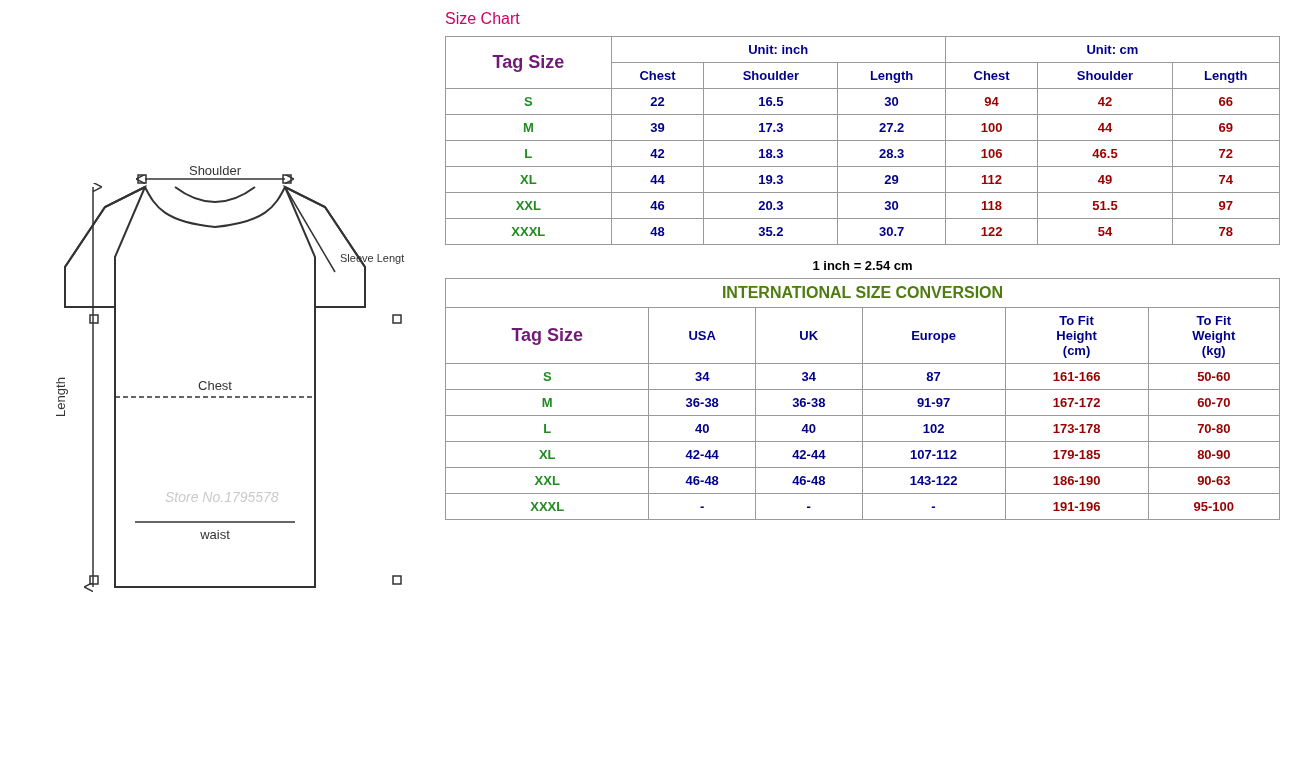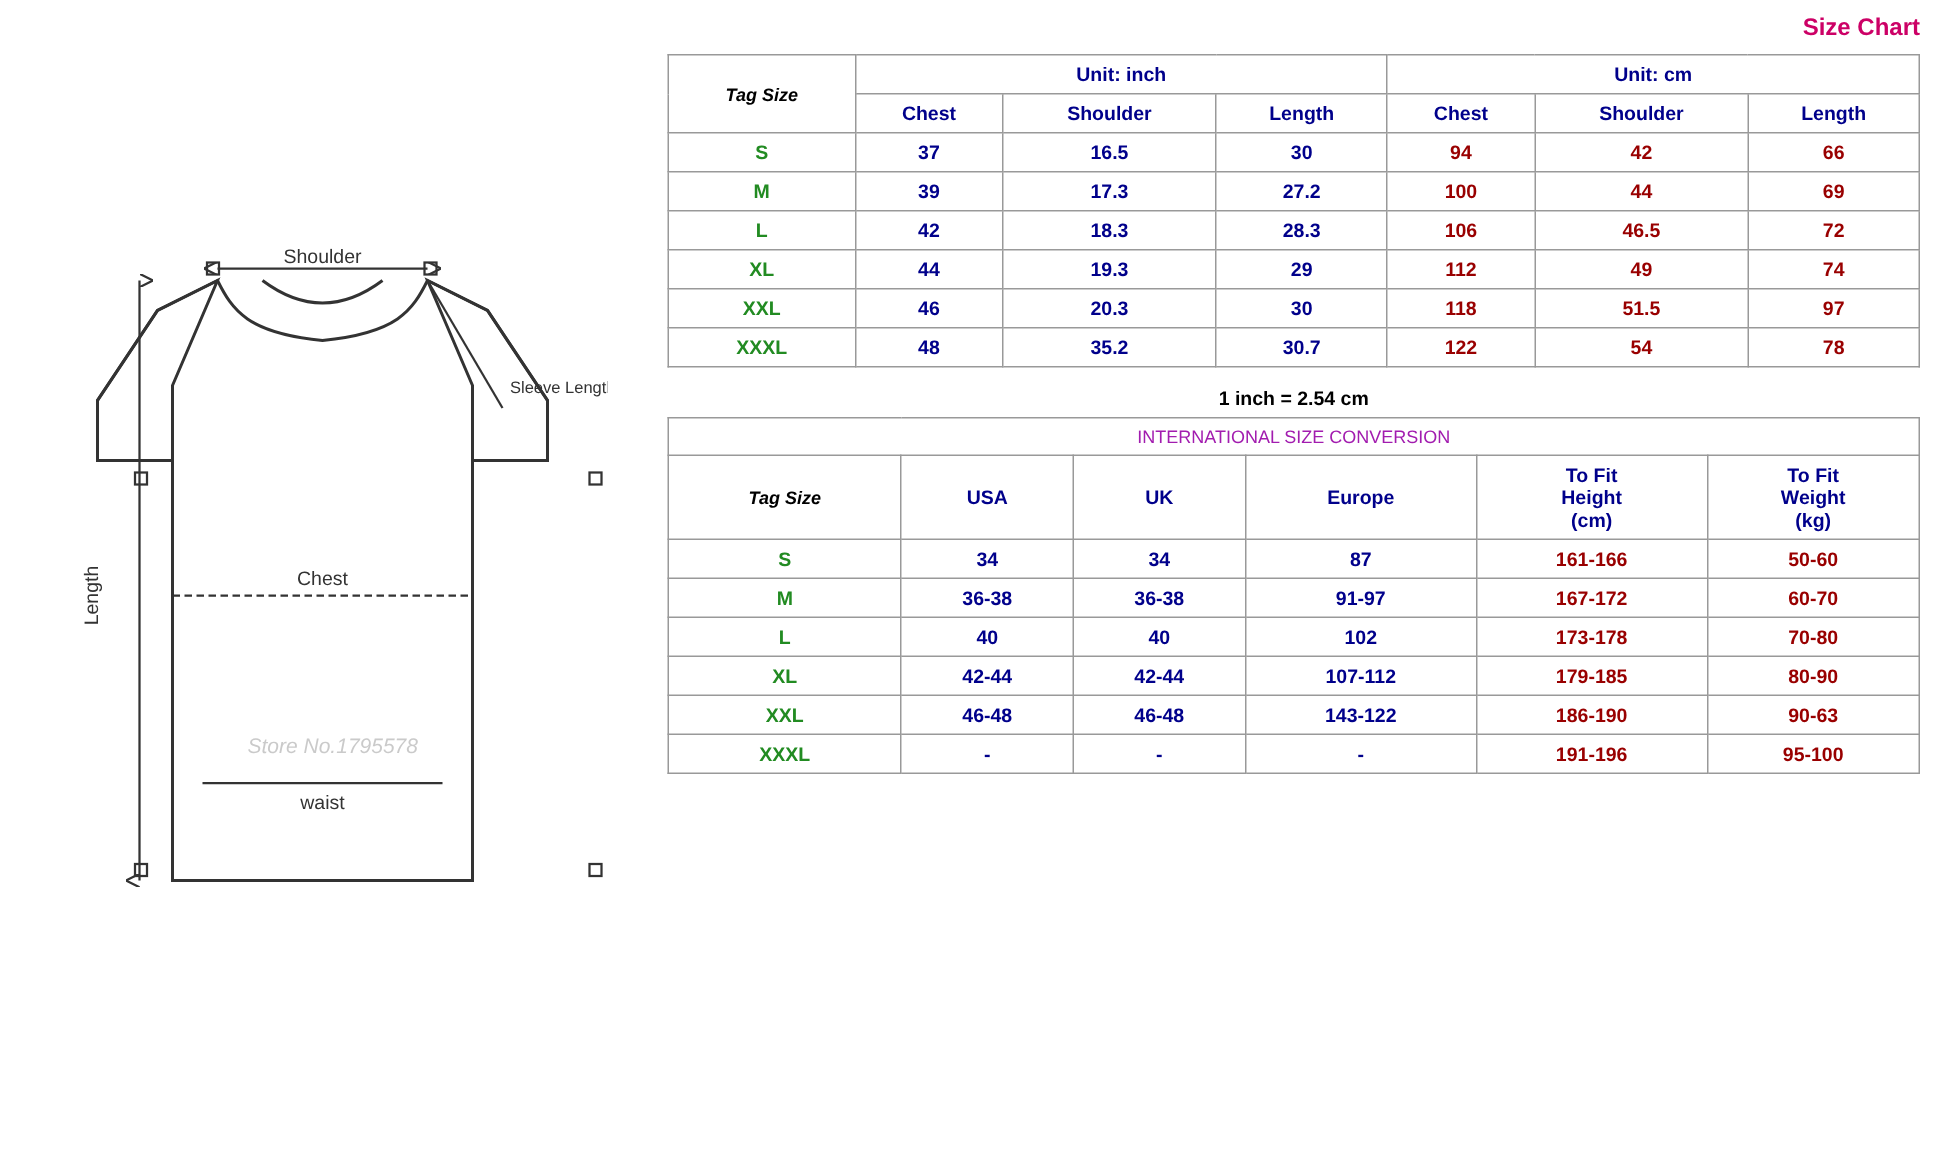--- a/index.html
+++ b/index.html
@@ -22,24 +22,24 @@
       padding: 20px;
       position: relative;
     }
 
     .right-panel {
       flex: 1;
       padding: 10px 15px;
     }
 
     .section-title {
-      text-align: right;
+      text-align: left;
       color: #cc0066;
       font-size: 16px;
-      font-weight: bold;
+      font-weight: normal;
       margin-bottom: 8px;
     }
 
     .size-table {
       width: 100%;
       border-collapse: collapse;
       border: 1px solid #999;
       margin-bottom: 8px;
     }
 
@@ -50,24 +50,23 @@
     }
 
     .unit-header {
       background: #fff;
       color: #00008b;
       font-weight: bold;
       font-size: 13px;
     }
 
     .tag-size-header {
-      color: #000000;
-      font-weight: bold;
-      font-size: 12px;
-      font-style: italic;
+      color: #701a75;
+      font-weight: bold;
+      font-size: 18px;
     }
 
     .col-header {
       color: #00008b;
       font-weight: bold;
       font-size: 13px;
     }
 
     .tag-size-cell {
       color: #228b22;
@@ -79,23 +78,23 @@
       font-weight: bold;
     }
 
     .cm-data {
       color: #990000;
       font-weight: bold;
     }
 
     .conversion-title {
       text-align: center;
-      color: #a21caf;
-      font-size: 12px;
-      font-weight: normal;
+      color: #4d7c0f;
+      font-size: 16px;
+      font-weight: bold;
       padding: 8px 0;
     }
 
     .conv-col-header {
       color: #00008b;
       font-weight: bold;
     }
 
     .conv-inch-data {
       color: #00008b;
@@ -192,21 +191,21 @@
         <th class="col-header">Shoulder</th>
         <th class="col-header">Length</th>
         <th class="col-header">Chest</th>
         <th class="col-header">Shoulder</th>
         <th class="col-header">Length</th>
       </tr>
     </thead>
     <tbody id="size-tbody">
     <tr>
     <td class="tag-size-cell">S</td>
-    <td class="inch-data">37</td>
+    <td class="inch-data">22</td>
     <td class="inch-data">16.5</td>
     <td class="inch-data">30</td>
     <td class="cm-data">94</td>
     <td class="cm-data">42</td>
     <td class="cm-data">66</td>
   </tr>
         <tr>
     <td class="tag-size-cell">M</td>
     <td class="inch-data">39</td>
     <td class="inch-data">17.3</td>

